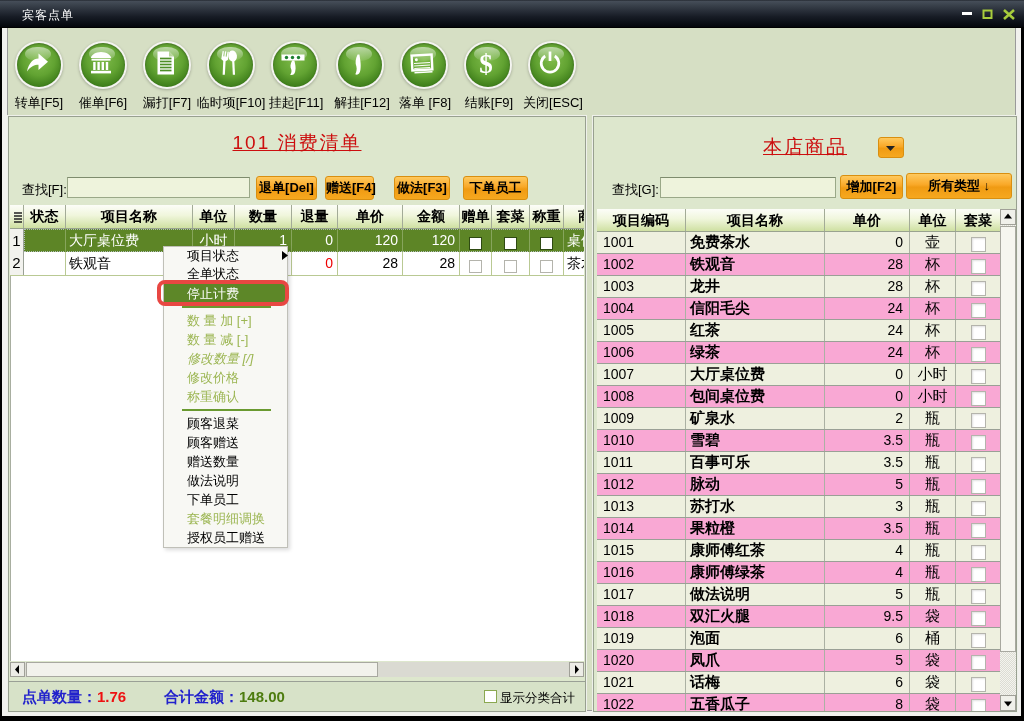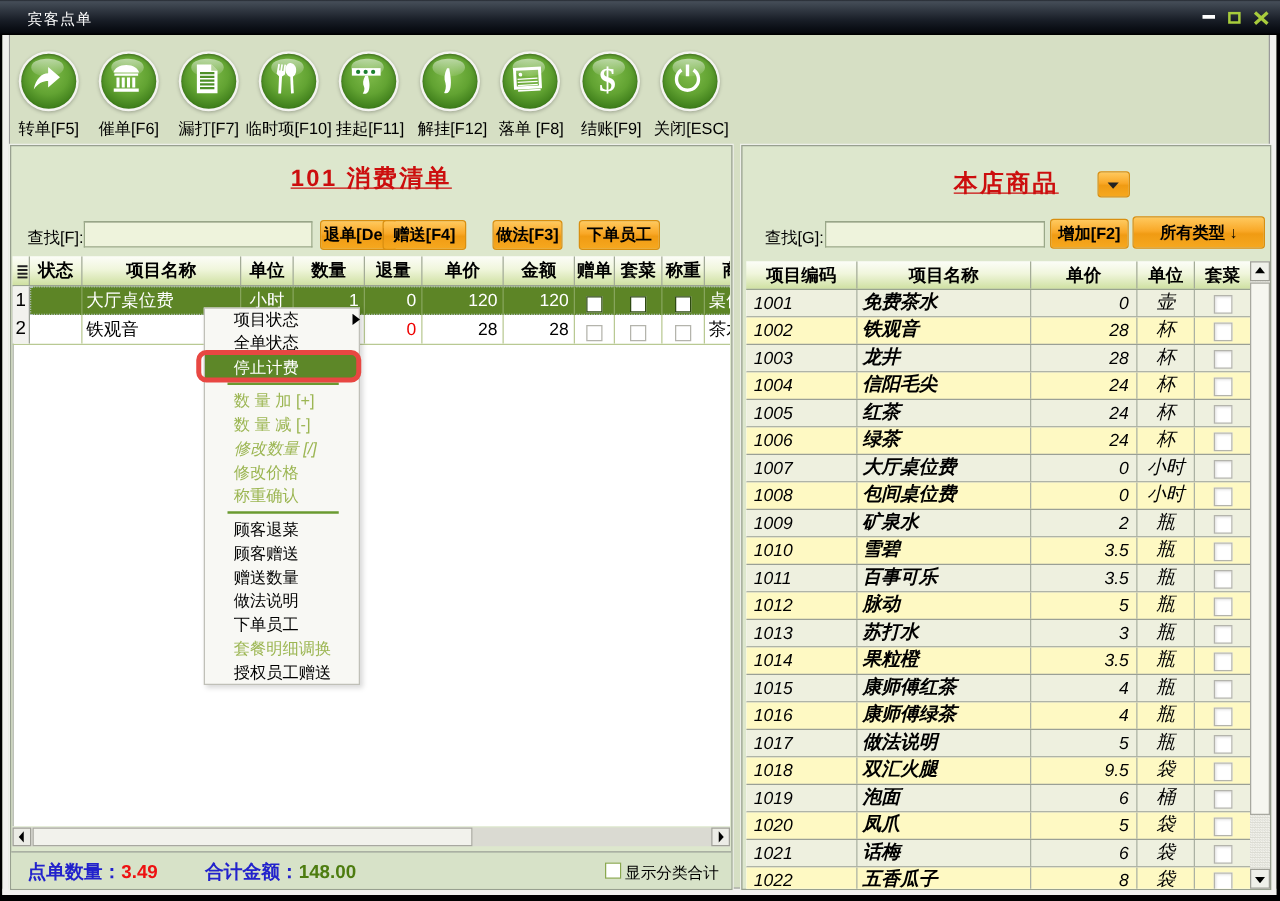--- a/index.html
+++ b/index.html
@@ -14,42 +14,42 @@
 
 .tbtn{top:41px;width:48px;height:48px;border-radius:50%;background:#f4f4f0;box-shadow:0 1px 3px rgba(0,0,0,0.25);}
 .tbtn .ball{position:absolute;left:2px;top:2px;width:44px;height:44px;border-radius:50%;background:radial-gradient(circle at 50% 38%, #7fbb4a 0%, #62a332 45%, #3f7f1b 75%, #2e6612 100%);box-shadow:inset 0 1px 2px rgba(0,0,0,0.3);}
 .tbtn .gloss{position:absolute;left:10px;top:6px;width:26px;height:14px;border-radius:50%/55%;background:linear-gradient(180deg,rgba(255,255,255,0.55),rgba(255,255,255,0.08));}
 .tbtn svg{position:absolute;left:7px;top:7px;}
 .tlabel{top:94px;font-size:13px;color:#000;text-align:center;white-space:nowrap;}
 
 .panel{top:116px;height:596px;background:#dde7cd;border:1px solid #98a090;box-shadow:0 0 0 1px #eef0ea;}
 #lpanel{left:8px;width:578px;}
 #rpanel{left:593px;width:424px;}
-.ptitle{font-size:19px;font-weight:bold;color:#cc0e0e;text-decoration:underline;text-align:center;white-space:nowrap;letter-spacing:2px;}
+.ptitle{font-size:19px;font-weight:normal;color:#cc0e0e;text-decoration:underline;text-align:center;white-space:nowrap;letter-spacing:2px;}
 
 .slabel{font-size:13px;color:#000;}
 .sinput{background:#eef3dc;border:1px solid #9aa888;border-top-color:#7e8c6e;height:21px;}
 .obtn{background:linear-gradient(180deg,#ffc95e 0%,#f9a827 45%,#f09b13 55%,#f6a81f 100%);border:1px solid #d98f10;border-radius:3px;color:#000;font-size:13px;font-weight:bold;text-align:center;height:24px;line-height:22px;white-space:nowrap;}
 
 .thead{overflow:hidden;background:linear-gradient(180deg,#fcfdf8 0%,#f0f6dc 45%,#cfe0a2 100%);border-bottom:1px solid #99a38f;}
 .hcell{position:absolute;top:0;height:100%;font-size:14px;font-weight:bold;color:#000;text-align:center;line-height:23px;border-right:1px solid #a3ab97;overflow:hidden;}
 .cell{position:absolute;top:0;height:100%;font-size:14px;color:#000;line-height:22px;border-right:1px solid #b9c993;overflow:hidden;white-space:nowrap;}
 .num{text-align:right;}
 .ctr{text-align:center;}
 .cb{display:inline-block;width:13px;height:13px;background:#fff;border:1px solid #b4b4ac;vertical-align:middle;}
 
 .rrow{position:relative;height:22px;border-bottom:1px solid #9aa096;}
 .rrow>div{position:absolute;top:0;height:100%;line-height:20px;overflow:hidden;white-space:nowrap;}
 .rc1{left:0;width:89px;padding-left:6px;font-size:14px;border-right:1px solid #abb1a3;}
 .rc2{left:89px;width:139px;padding-left:4px;font-size:15px;font-weight:bold;border-right:1px solid #abb1a3;}
 .rc3{left:228px;width:85px;text-align:right;padding-right:6px;font-size:14px;border-right:1px solid #abb1a3;}
 .rc4{left:313px;width:46px;text-align:center;font-size:15px;border-right:1px solid #abb1a3;}
 .rc5{left:359px;width:44px;text-align:center;}
 .rodd{background:#eef0df;}
-.reven{background:#fef9c3;}
+.reven{background:#f9a8d4;}
 .rc5 .cb{width:15px;height:15px;margin-top:3px;box-shadow:inset 1px 1px 2px rgba(0,0,0,0.12);}
 </style></head>
 <body>
 <div class="abs" id="mainbg"></div>
 <div class="abs" id="titlebar"></div>
 <div class="abs" id="title">宾客点单</div>
 <svg class="abs wbtn" style="left:960px;top:12px" width="14" height="4">
     <rect x="2" y="0" width="10" height="3" fill="#fff"></rect>
   </svg>
 <svg class="abs wbtn" style="left:982px;top:9px" width="12" height="11">
@@ -174,21 +174,21 @@
 <div class="abs tlabel" style="left:330px;width:64px">解挂[F12]</div>
 <div class="abs tlabel" style="left:394px;width:62px">落单 [F8]</div>
 <div class="abs tlabel" style="left:459px;width:60px">结账[F9]</div>
 <div class="abs tlabel" style="left:521px;width:64px">关闭[ESC]</div>
 
 <div class="abs panel" id="lpanel"></div>
 <div class="abs ptitle" style="left:8px;top:130px;width:578px">101  消费清单</div>
 <div class="abs slabel" style="left:22px;top:181px">查找[F]:</div>
 <div class="abs sinput" style="left:67px;top:177px;width:183px"></div>
 <div class="abs obtn" style="left:256px;top:176px;width:61px">退单[Del]</div>
-<div class="abs obtn" style="left:306px;top:176px;width:67px">赠送[F4]</div>
+<div class="abs obtn" style="left:325px;top:176px;width:49px">赠送[F4]</div>
 <div class="abs obtn" style="left:394px;top:176px;width:56px">做法[F3]</div>
 <div class="abs obtn" style="left:463px;top:176px;width:65px">下单员工</div>
 
 <div class="abs" style="left:10px;top:229px;width:574px;height:432px;background:#fff;border-left:1px solid #a8aea0;"></div>
 <div class="abs thead" style="left:10px;top:205px;width:574px;height:24px;line-height:23px;">
 <div class="hcell" style="left:0;width:14px"><svg width="12" height="12" style="margin-top:6px">
         <g stroke="#222" stroke-width="1.5">
           <line x1="3" y1="2" x2="11" y2="2"></line>
           <line x1="3" y1="5" x2="11" y2="5"></line>
           <line x1="3" y1="8" x2="11" y2="8"></line>
@@ -245,21 +245,21 @@
       <path d="M9 3 L5 7.5 L9 12 Z" fill="#000"></path>
     </svg>
 <div class="abs" style="left:16px;top:0;width:352px;height:15px;background:#f2f2ec;border:1px solid #a8a8a0;"></div>
 <div class="abs" style="left:559px;top:0;width:15px;height:15px;background:#ecece6;border:1px solid #a0a098;"></div>
 <svg class="abs" style="left:559px;top:0" width="15" height="15">
       <path d="M6 3 L10 7.5 L6 12 Z" fill="#000"></path>
     </svg>
 </div>
 
 <div class="abs" style="left:9px;top:681px;width:576px;height:30px;background:#d7e2c8;border-top:1px solid #9aa096;"></div>
-<div class="abs" style="left:22px;top:688px;font-size:15px;font-weight:bold;color:#2222cc;">点单数量：<span style="color:#ee1111">3.49</span></div>
+<div class="abs" style="left:22px;top:688px;font-size:15px;font-weight:bold;color:#2222cc;">点单数量：<span style="color:#ee1111">1.76</span></div>
 <div class="abs" style="left:164px;top:688px;font-size:15px;font-weight:bold;color:#2222cc;">合计金额：<span style="color:#4d7c0f">148.00</span></div>
 <span class="abs cb" style="left:484px;top:690px;border-color:#8aa850"></span>
 <div class="abs" style="left:500px;top:690px;font-size:12.5px;color:#000;">显示分类合计</div>
 
 <div class="abs panel" id="rpanel"></div>
 <div class="abs ptitle" style="left:593px;top:134px;width:424px">本店商品</div>
 <div class="abs obtn" style="left:878px;top:137px;width:26px;height:21px;">
     <svg width="10" height="7" style="display:block;margin:7px auto 0">
       <path d="M0 1 L9 1 L4.5 6 Z" fill="#222"></path>
     </svg>
@@ -269,21 +269,21 @@
 <div class="abs obtn" style="left:840px;top:175px;width:63px">增加[F2]</div>
 <div class="abs obtn" style="left:906px;top:173px;width:106px;height:26px;line-height:24px;">所有类型 <span style="font-weight:normal">↓</span></div>
 
 <div class="abs thead" style="left:597px;top:209px;width:403px;height:23px;line-height:22px;">
 <div class="hcell" style="left:0;width:89px">项目编码</div>
 <div class="hcell" style="left:89px;width:139px">项目名称</div>
 <div class="hcell" style="left:228px;width:85px">单价</div>
 <div class="hcell" style="left:313px;width:46px">单位</div>
 <div class="hcell" style="left:359px;width:44px;border-right:none">套菜</div>
 </div>
-<div class="abs" id="rtable" style="left:597px;top:232px;width:403px;height:479px;overflow:hidden;background:#fff;font-style:italic;">
+<div class="abs" id="rtable" style="left:597px;top:232px;width:403px;height:479px;overflow:hidden;background:#fff;">
 <div class="rrow rodd">
       <div class="rc1">1001</div>
       <div class="rc2">免费茶水</div>
       <div class="rc3">0</div>
       <div class="rc4">壶</div>
       <div class="rc5"><span class="cb"></span></div>
     </div>
 <div class="rrow reven">
       <div class="rc1">1002</div>
       <div class="rc2">铁观音</div>

